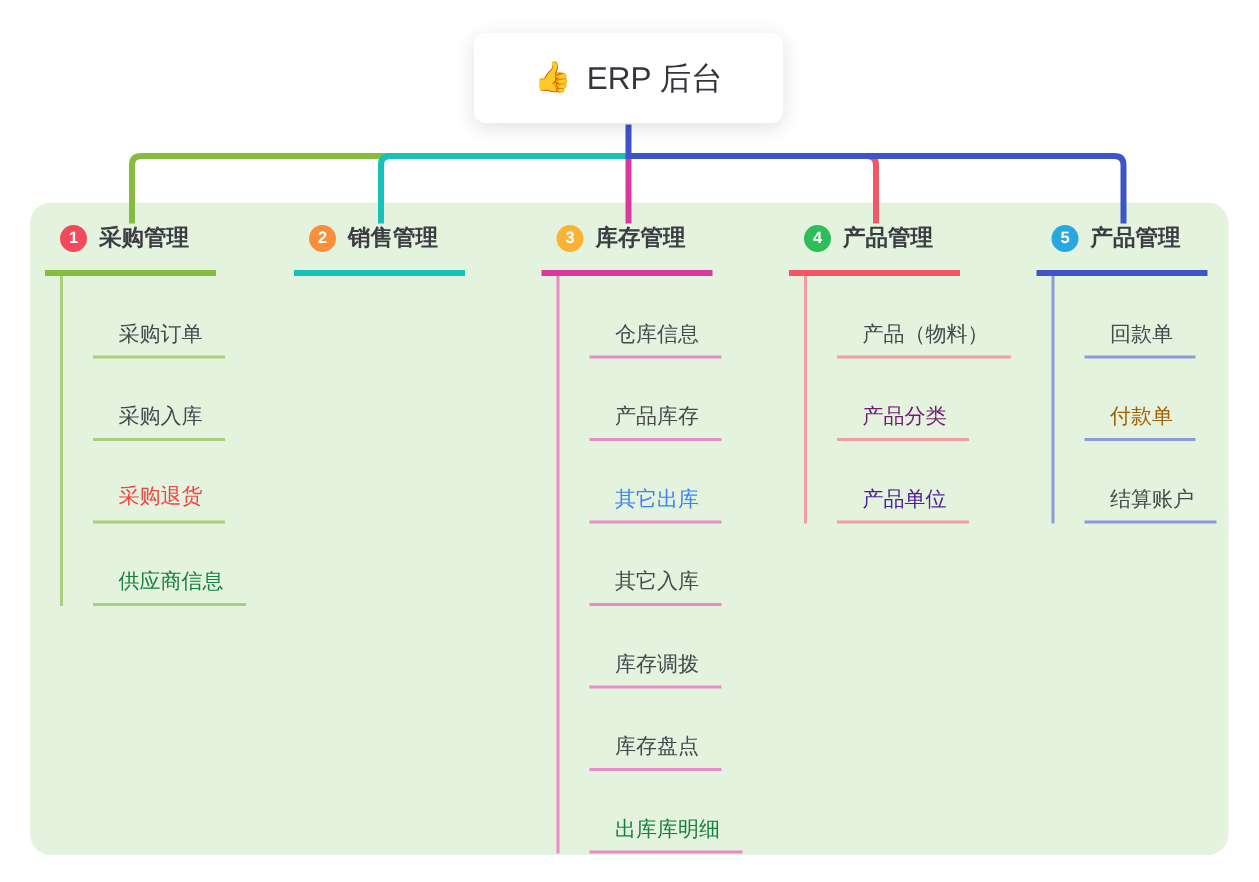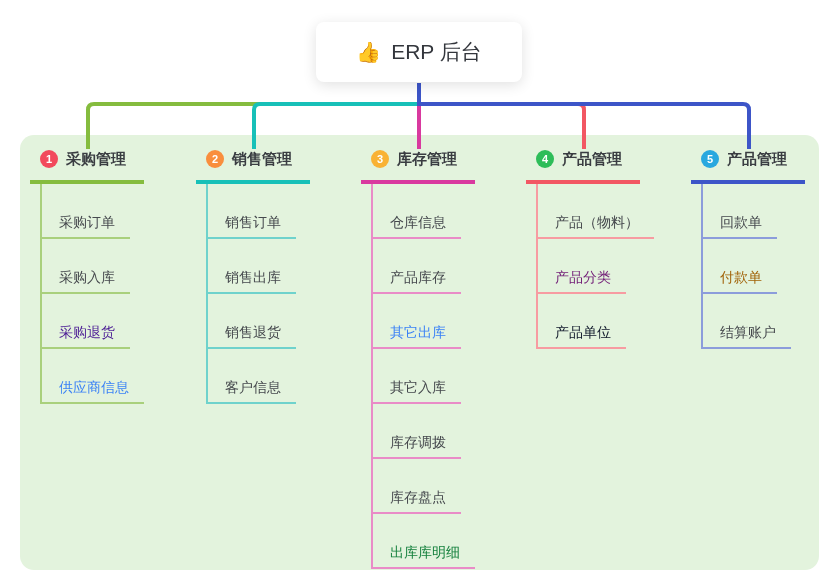--- a/index.html
+++ b/index.html
@@ -8,21 +8,21 @@
   .panel{position:absolute;left:20px;top:135px;width:799px;height:435px;border-radius:14px;}
   .root-node{position:absolute;left:316px;top:22px;width:206px;height:60px;display:flex;align-items:center;
     justify-content:center;gap:10px;background:#ffffff;border-radius:8px;
     box-shadow:0 3px 14px rgba(0,0,0,0.12);font-size:21px;font-weight:500;color:#33363c;z-index:3;}
   .root-icon{font-size:20px;line-height:1;}
   .branch{position:absolute;top:146px;z-index:2;}
   .branch-head{display:inline-flex;align-items:center;gap:8px;padding:0 18px 8px 10px;
     border-bottom:4px solid #999;font-size:15px;font-weight:700;color:#3a3d42;line-height:26px;white-space:nowrap;}
   .badge{display:inline-flex;width:18px;height:18px;border-radius:50%;align-items:center;justify-content:center;
     color:#fff;font-size:11px;font-weight:700;flex:0 0 auto;}
-  .children{margin-left:10px;border-left:2px solid #ccc;}
+  .children{margin-left:10px;border-left:2px solid #ccc;padding-left:20px;}
   .child{height:55px;display:flex;align-items:flex-end;}
   .child-label{display:inline-block;padding:0 15px 6px 17px;border-bottom:2px solid #ccc;
     font-size:14px;color:#45484d;white-space:nowrap;line-height:1.2;}
 </style>
 </head>
 <body>
 
 <div class="stage">
   <div class="panel" id="panel" style="background: rgb(227, 243, 221);"></div>
   <svg id="connectors" width="839" height="588">
@@ -41,42 +41,29 @@
           <span class="badge" style="background: rgb(242, 73, 92);">1</span>
           <span>采购管理</span>
         </div><div class="children" style="border-left-color: rgb(169, 208, 124);">
           <div class="child">
             <span class="child-label" style="border-bottom-color: rgb(169, 208, 124); color: rgb(69, 72, 77);">采购订单</span>
           </div>
           <div class="child">
             <span class="child-label" style="border-bottom-color: rgb(169, 208, 124); color: rgb(69, 72, 77);">采购入库</span>
           </div>
           <div class="child">
-            <span class="child-label" style="border-bottom-color: rgb(169, 208, 124); color: #4c1d95;">采购退货</span>
+            <span class="child-label" style="border-bottom-color: rgb(169, 208, 124); color: #ef4444; font-family: Liberation Serif, serif;">采购退货</span>
           </div>
           <div class="child">
-            <span class="child-label" style="border-bottom-color: rgb(169, 208, 124); color: #3b82f6;">供应商信息</span>
+            <span class="child-label" style="border-bottom-color: rgb(169, 208, 124); color: #15803d;">供应商信息</span>
           </div>
         </div></div>
       <div class="branch" style="left: 196px;"><div class="branch-head" style="border-bottom-color: rgb(23, 192, 184); color: rgb(58, 61, 66);">
           <span class="badge" style="background: rgb(249, 142, 61);">2</span>
           <span>销售管理</span>
-        </div><div class="children" style="border-left-color: rgb(111, 210, 204);">
-          <div class="child">
-            <span class="child-label" style="border-bottom-color: rgb(111, 210, 204); color: rgb(69, 72, 77);">销售订单</span>
-          </div>
-          <div class="child">
-            <span class="child-label" style="border-bottom-color: rgb(111, 210, 204); color: rgb(69, 72, 77);">销售出库</span>
-          </div>
-          <div class="child">
-            <span class="child-label" style="border-bottom-color: rgb(111, 210, 204); color: rgb(69, 72, 77);">销售退货</span>
-          </div>
-          <div class="child">
-            <span class="child-label" style="border-bottom-color: rgb(111, 210, 204); color: rgb(69, 72, 77);">客户信息</span>
-          </div>
         </div></div>
       <div class="branch" style="left: 361px;"><div class="branch-head" style="border-bottom-color: rgb(217, 57, 159); color: rgb(58, 61, 66);">
           <span class="badge" style="background: rgb(249, 178, 52);">3</span>
           <span>库存管理</span>
         </div><div class="children" style="border-left-color: rgb(233, 139, 199);">
           <div class="child">
             <span class="child-label" style="border-bottom-color: rgb(233, 139, 199); color: rgb(69, 72, 77);">仓库信息</span>
           </div>
           <div class="child">
             <span class="child-label" style="border-bottom-color: rgb(233, 139, 199); color: rgb(69, 72, 77);">产品库存</span>
@@ -101,21 +88,21 @@
           <span class="badge" style="background: rgb(46, 189, 89);">4</span>
           <span>产品管理</span>
         </div><div class="children" style="border-left-color: rgb(247, 155, 161);">
           <div class="child">
             <span class="child-label" style="border-bottom-color: rgb(247, 155, 161); color: rgb(69, 72, 77); margin-top: 24px;">产品（物料）</span>
           </div>
           <div class="child">
             <span class="child-label" style="border-bottom-color: rgb(247, 155, 161); color: #701a75;">产品分类</span>
           </div>
           <div class="child">
-            <span class="child-label" style="border-bottom-color: rgb(247, 155, 161); color: #0f172a;">产品单位</span>
+            <span class="child-label" style="border-bottom-color: rgb(247, 155, 161); color: #4c1d95;">产品单位</span>
           </div>
         </div></div>
       <div class="branch" style="left: 691px;"><div class="branch-head" style="border-bottom-color: rgb(61, 85, 200); color: rgb(58, 61, 66);">
           <span class="badge" style="background: rgb(41, 168, 223);">5</span>
           <span>产品管理</span>
         </div><div class="children" style="border-left-color: rgb(140, 156, 219);">
           <div class="child">
             <span class="child-label" style="border-bottom-color: rgb(140, 156, 219); color: rgb(69, 72, 77);">回款单</span>
           </div>
           <div class="child">

